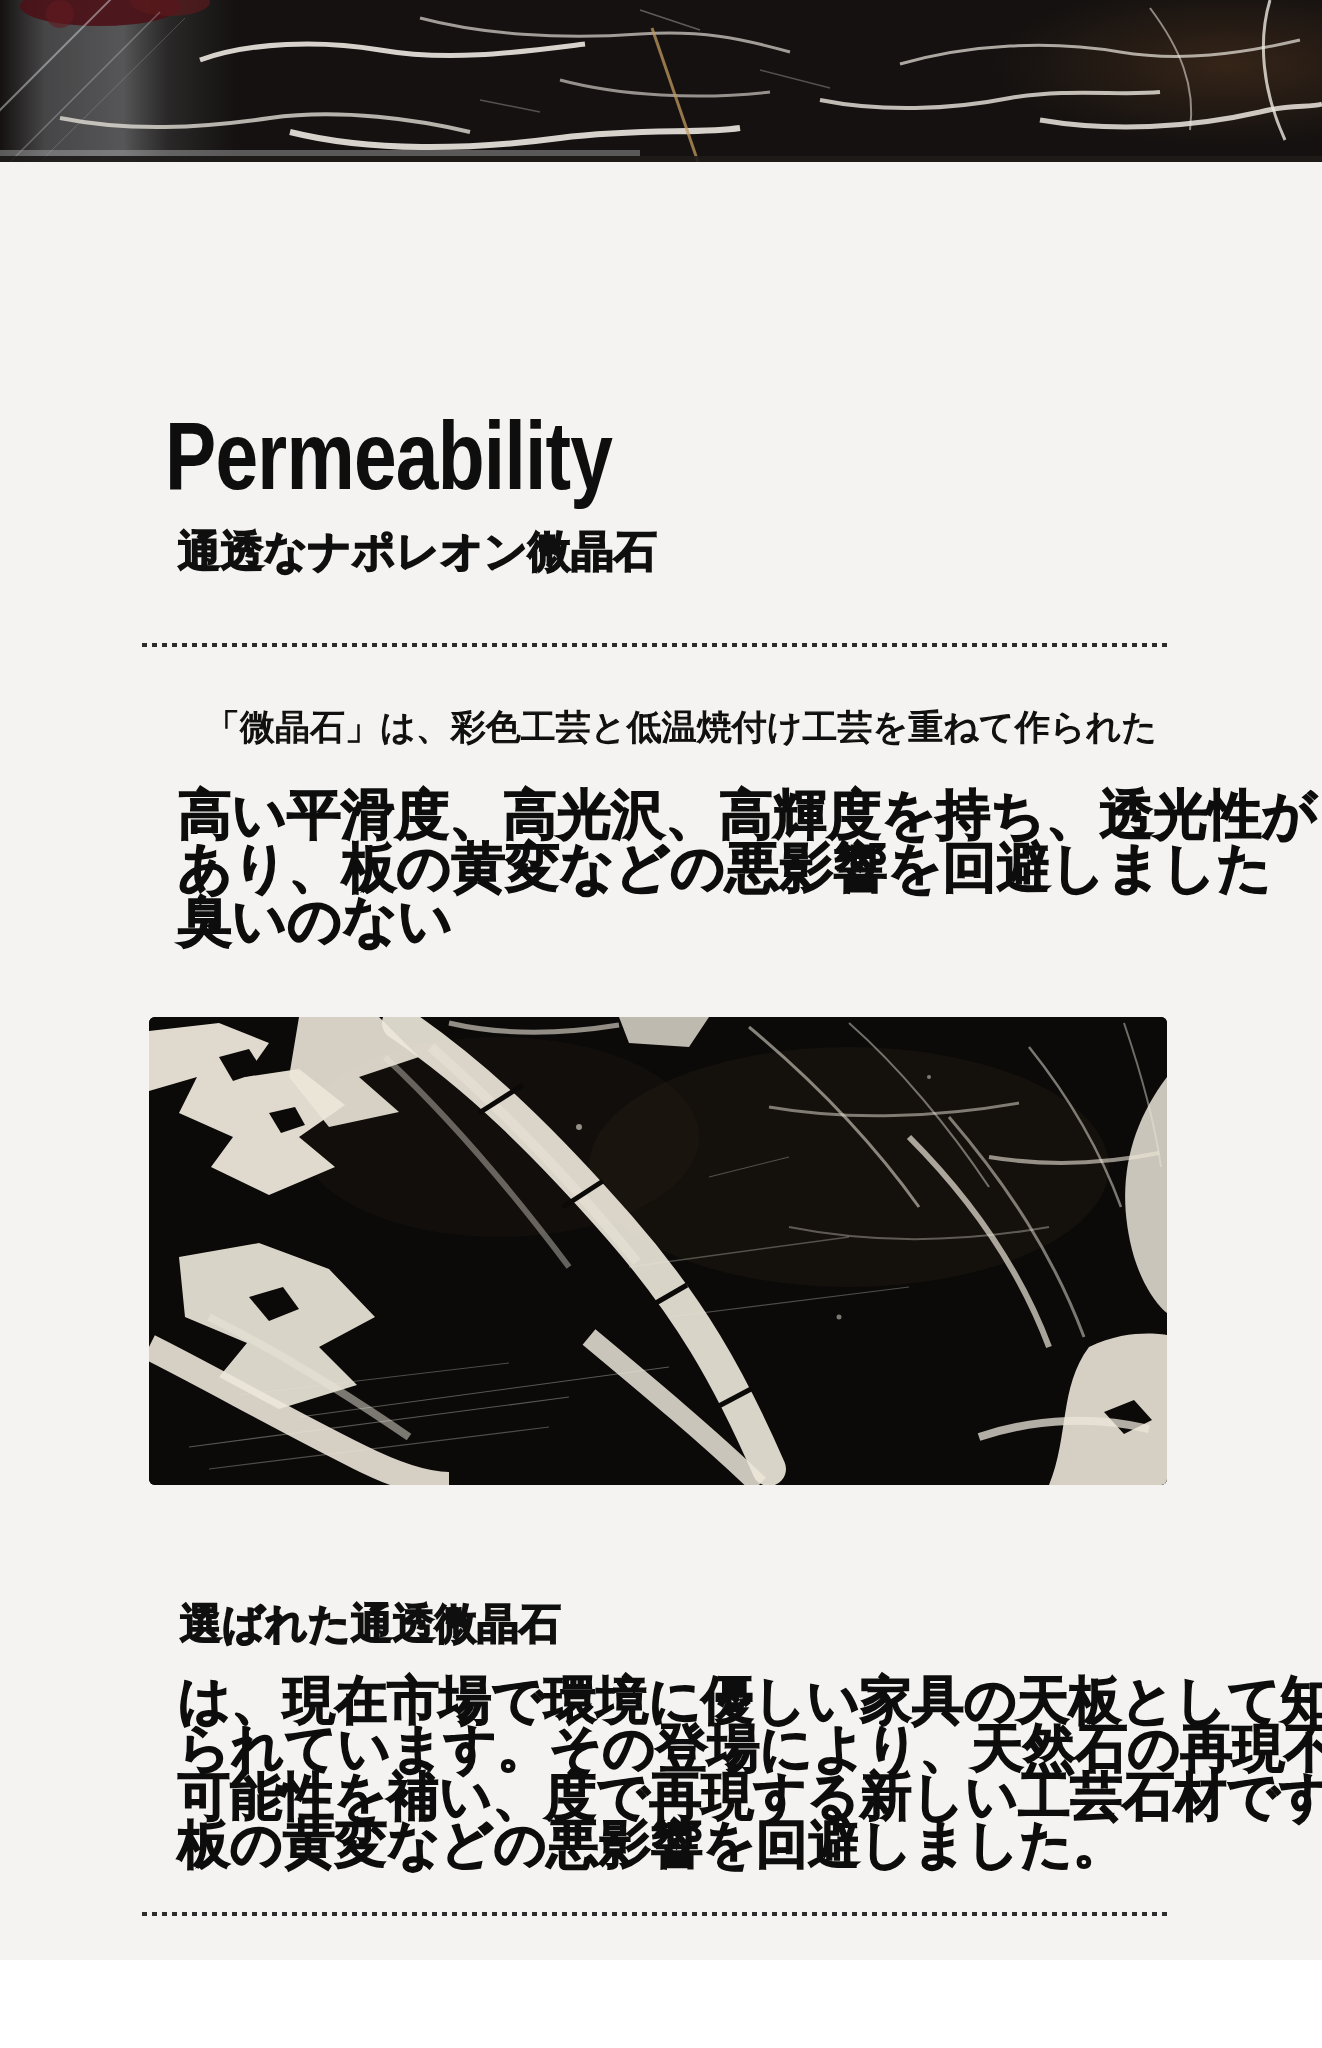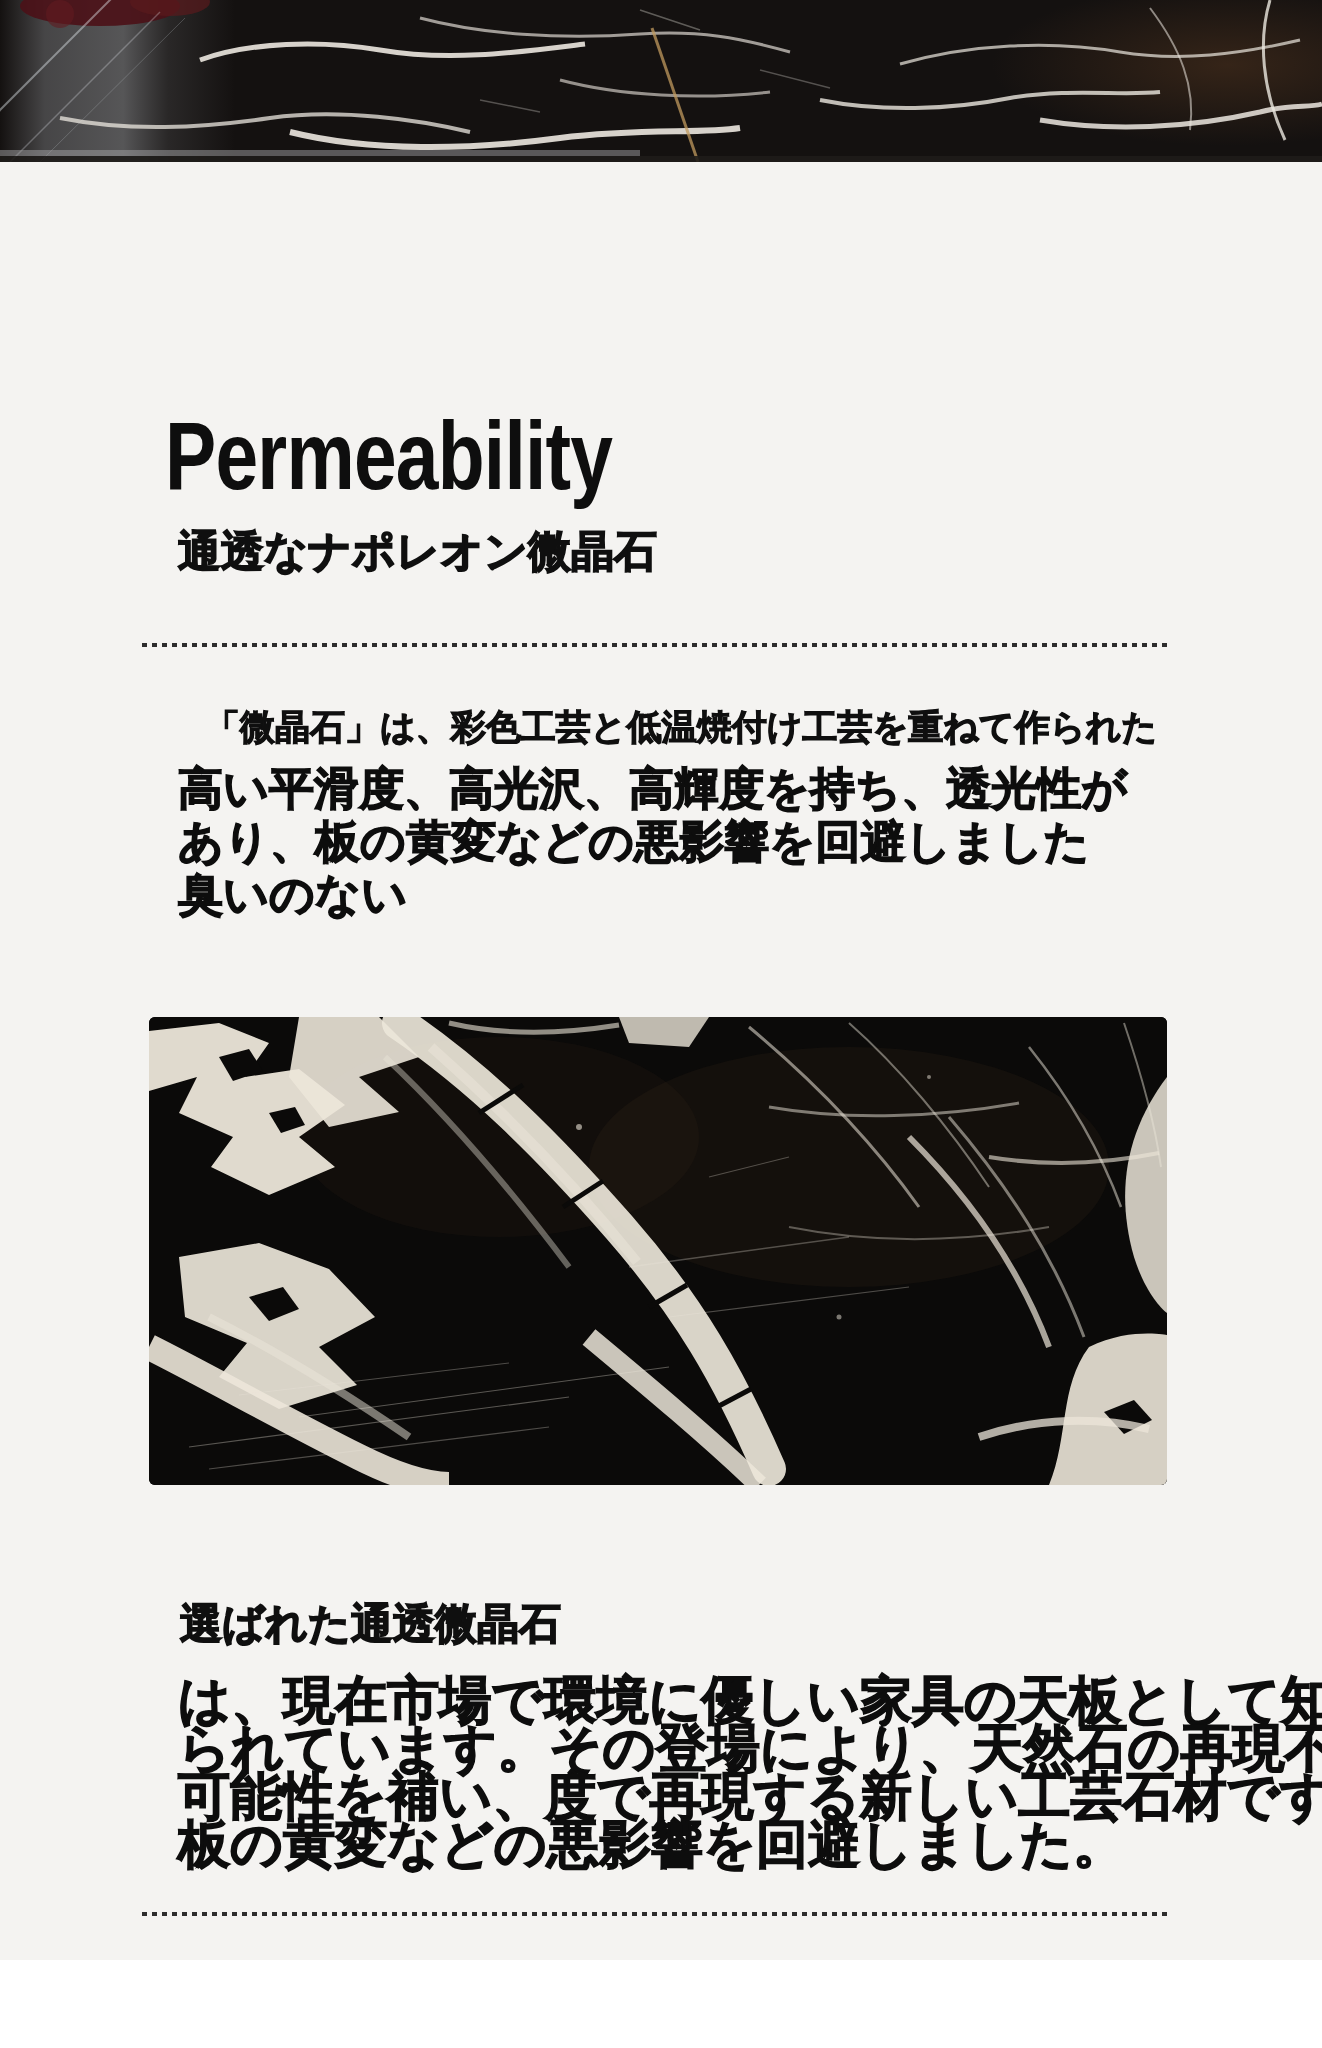--- a/index.html
+++ b/index.html
@@ -29,30 +29,30 @@
     white-space:nowrap;
   }
   .dashline{
     position:absolute;left:142px;width:1026px;height:4px;
     background:repeating-linear-gradient(90deg,#2d2d2d 0 5px,rgba(0,0,0,0) 5px 10px);
   }
   .dash-top{top:643px;}
   .dash-bottom{top:1912px;}
   .lead-line{
     position:absolute;left:205px;top:706px;
-    font-size:35px;font-weight:700;line-height:1.2;
+    font-size:35px;font-weight:400;line-height:1.2;
     -webkit-text-stroke:1.2px #0f0f0f;
     white-space:nowrap;
     text-align:right;
   }
   .para{
     position:absolute;font-weight:700;color:#0d0d0d;
     white-space:nowrap;
   }
-  .para-1{left:178px;top:762px;font-size:45px;line-height:53px;-webkit-text-stroke:1.4px #0d0d0d;}
+  .para-1{left:178px;top:788px;font-size:54px;line-height:53px;-webkit-text-stroke:1.4px #0d0d0d;}
   .para-2{left:178px;top:1676px;font-size:52px;line-height:48px;-webkit-text-stroke:1.4px #0d0d0d;}
   .heading-2{
     position:absolute;left:180px;top:1568px;
     font-size:42px;font-weight:700;line-height:1.1;
     -webkit-text-stroke:1.6px #0f0f0f;
     white-space:nowrap;
     margin-top:33px;
   }
   .slab{
     position:absolute;left:149px;top:1017px;width:1018px;height:468px;

